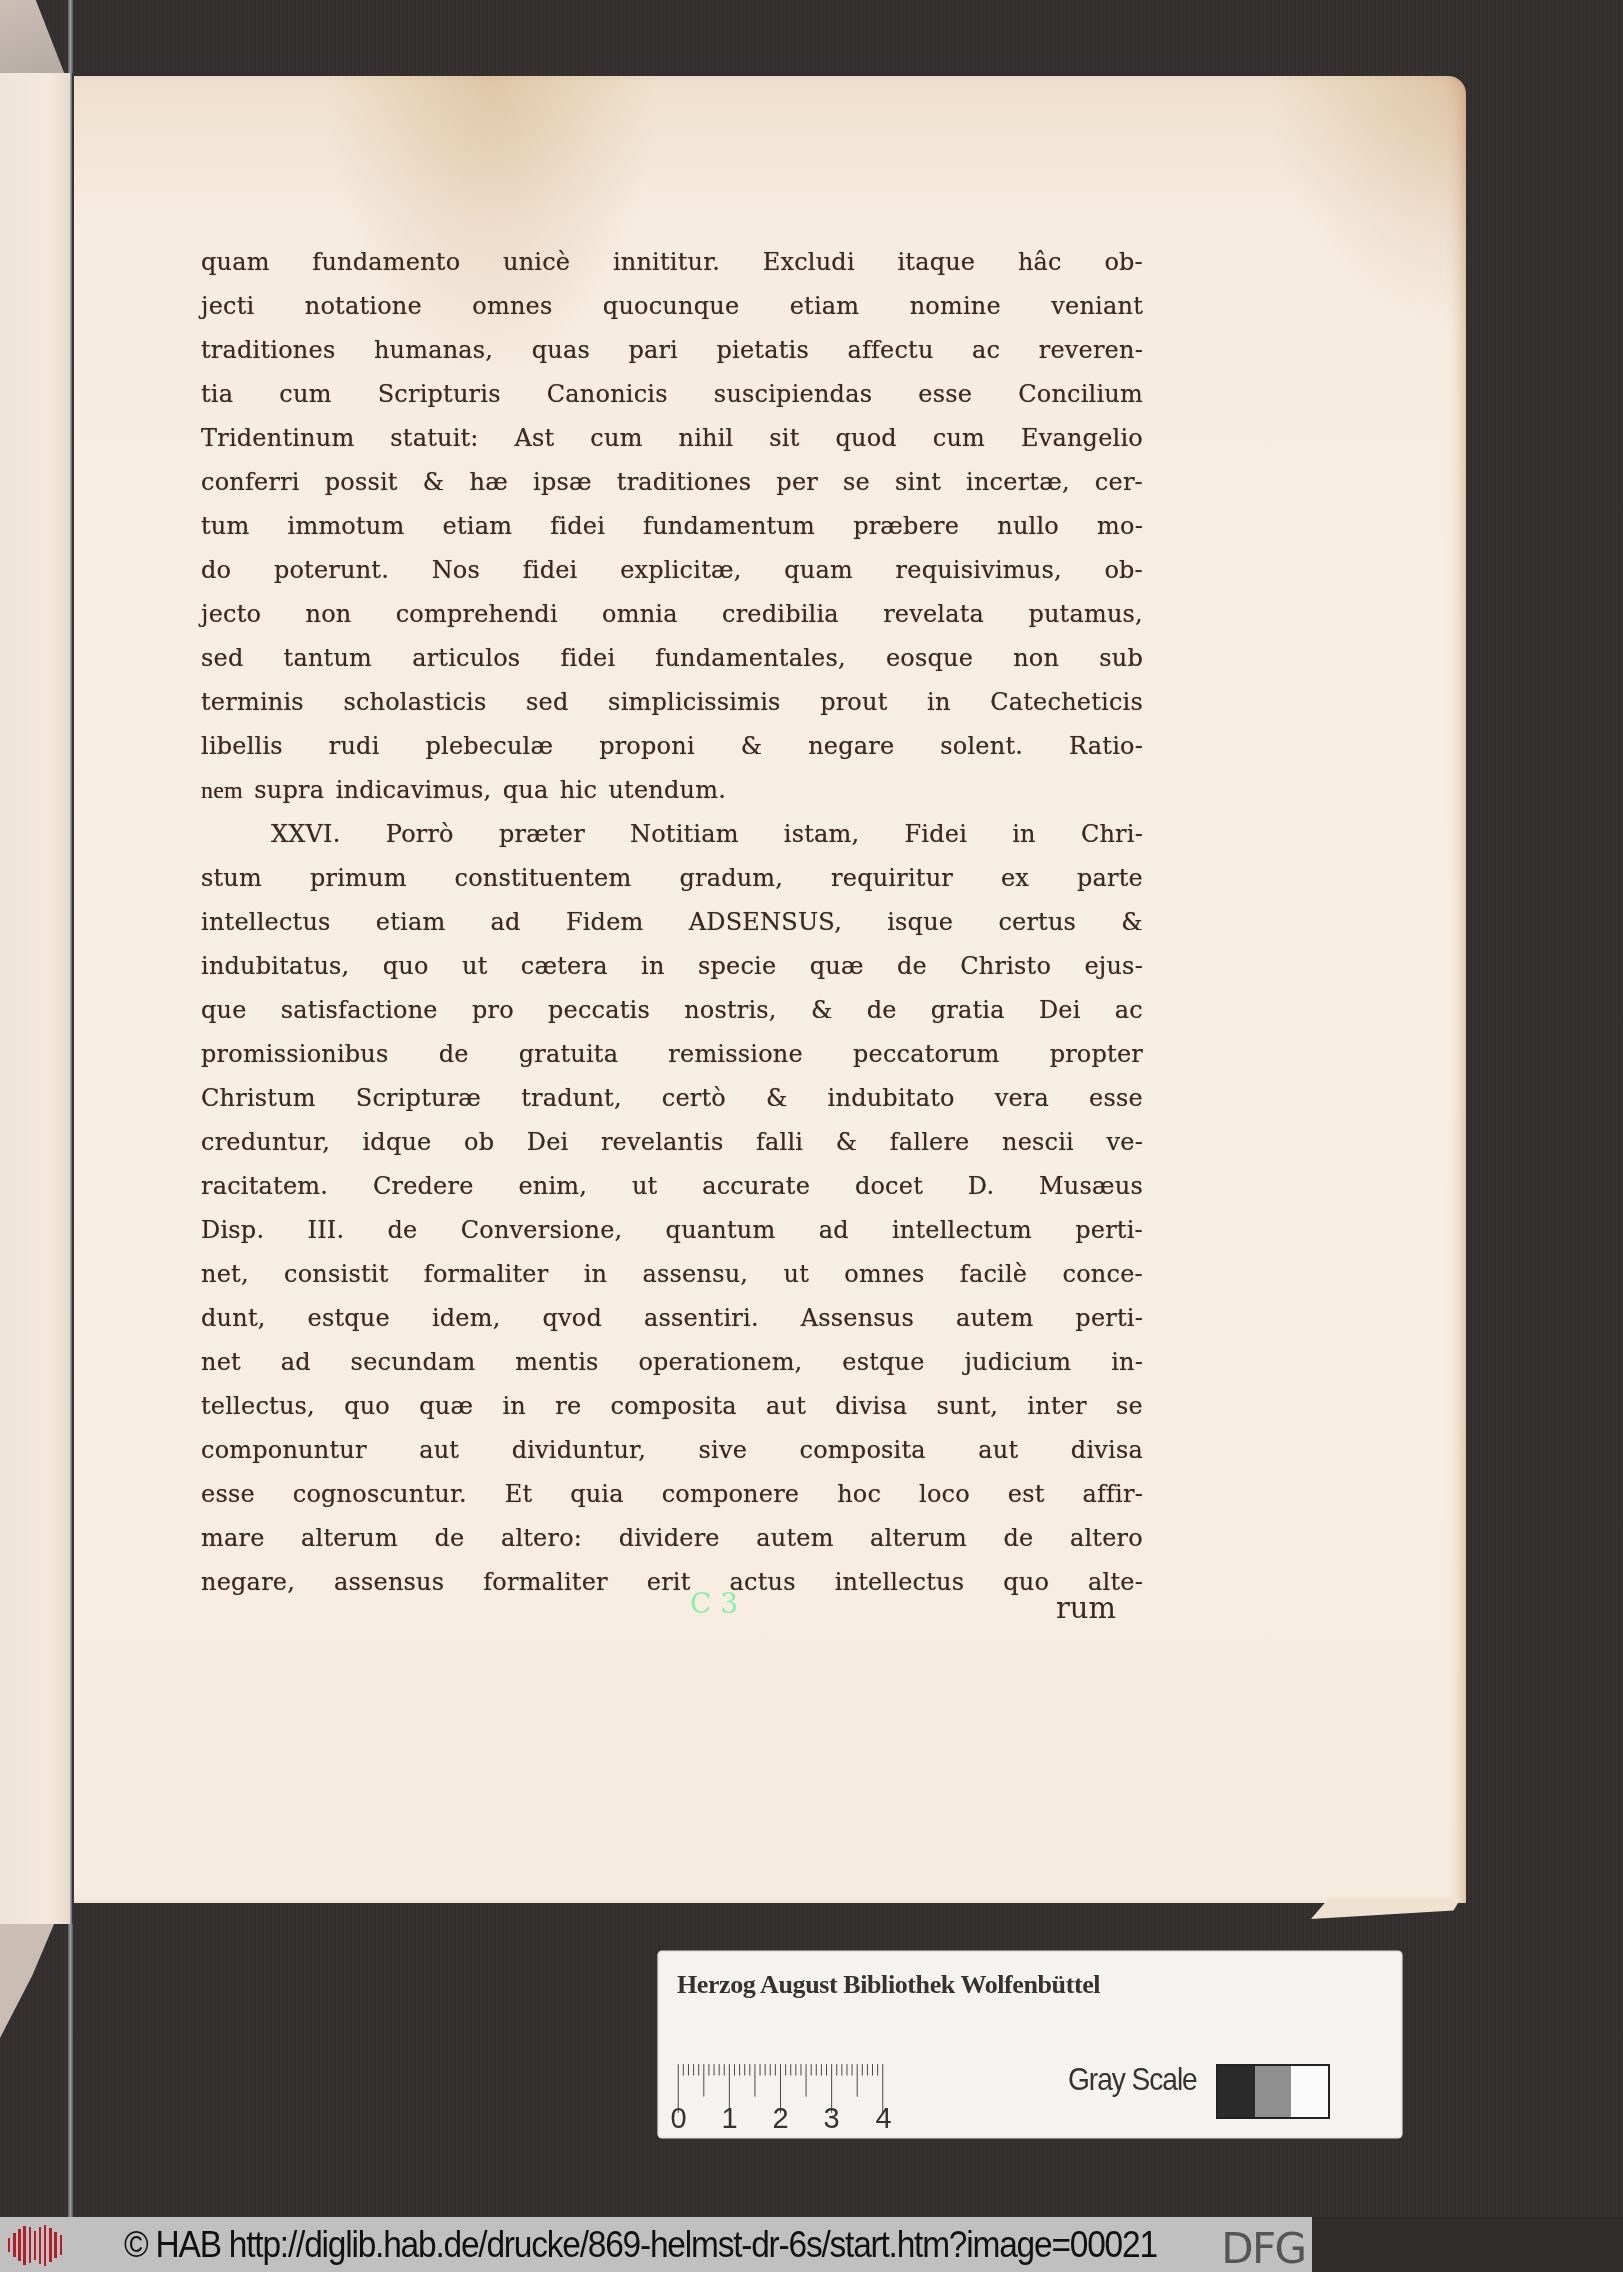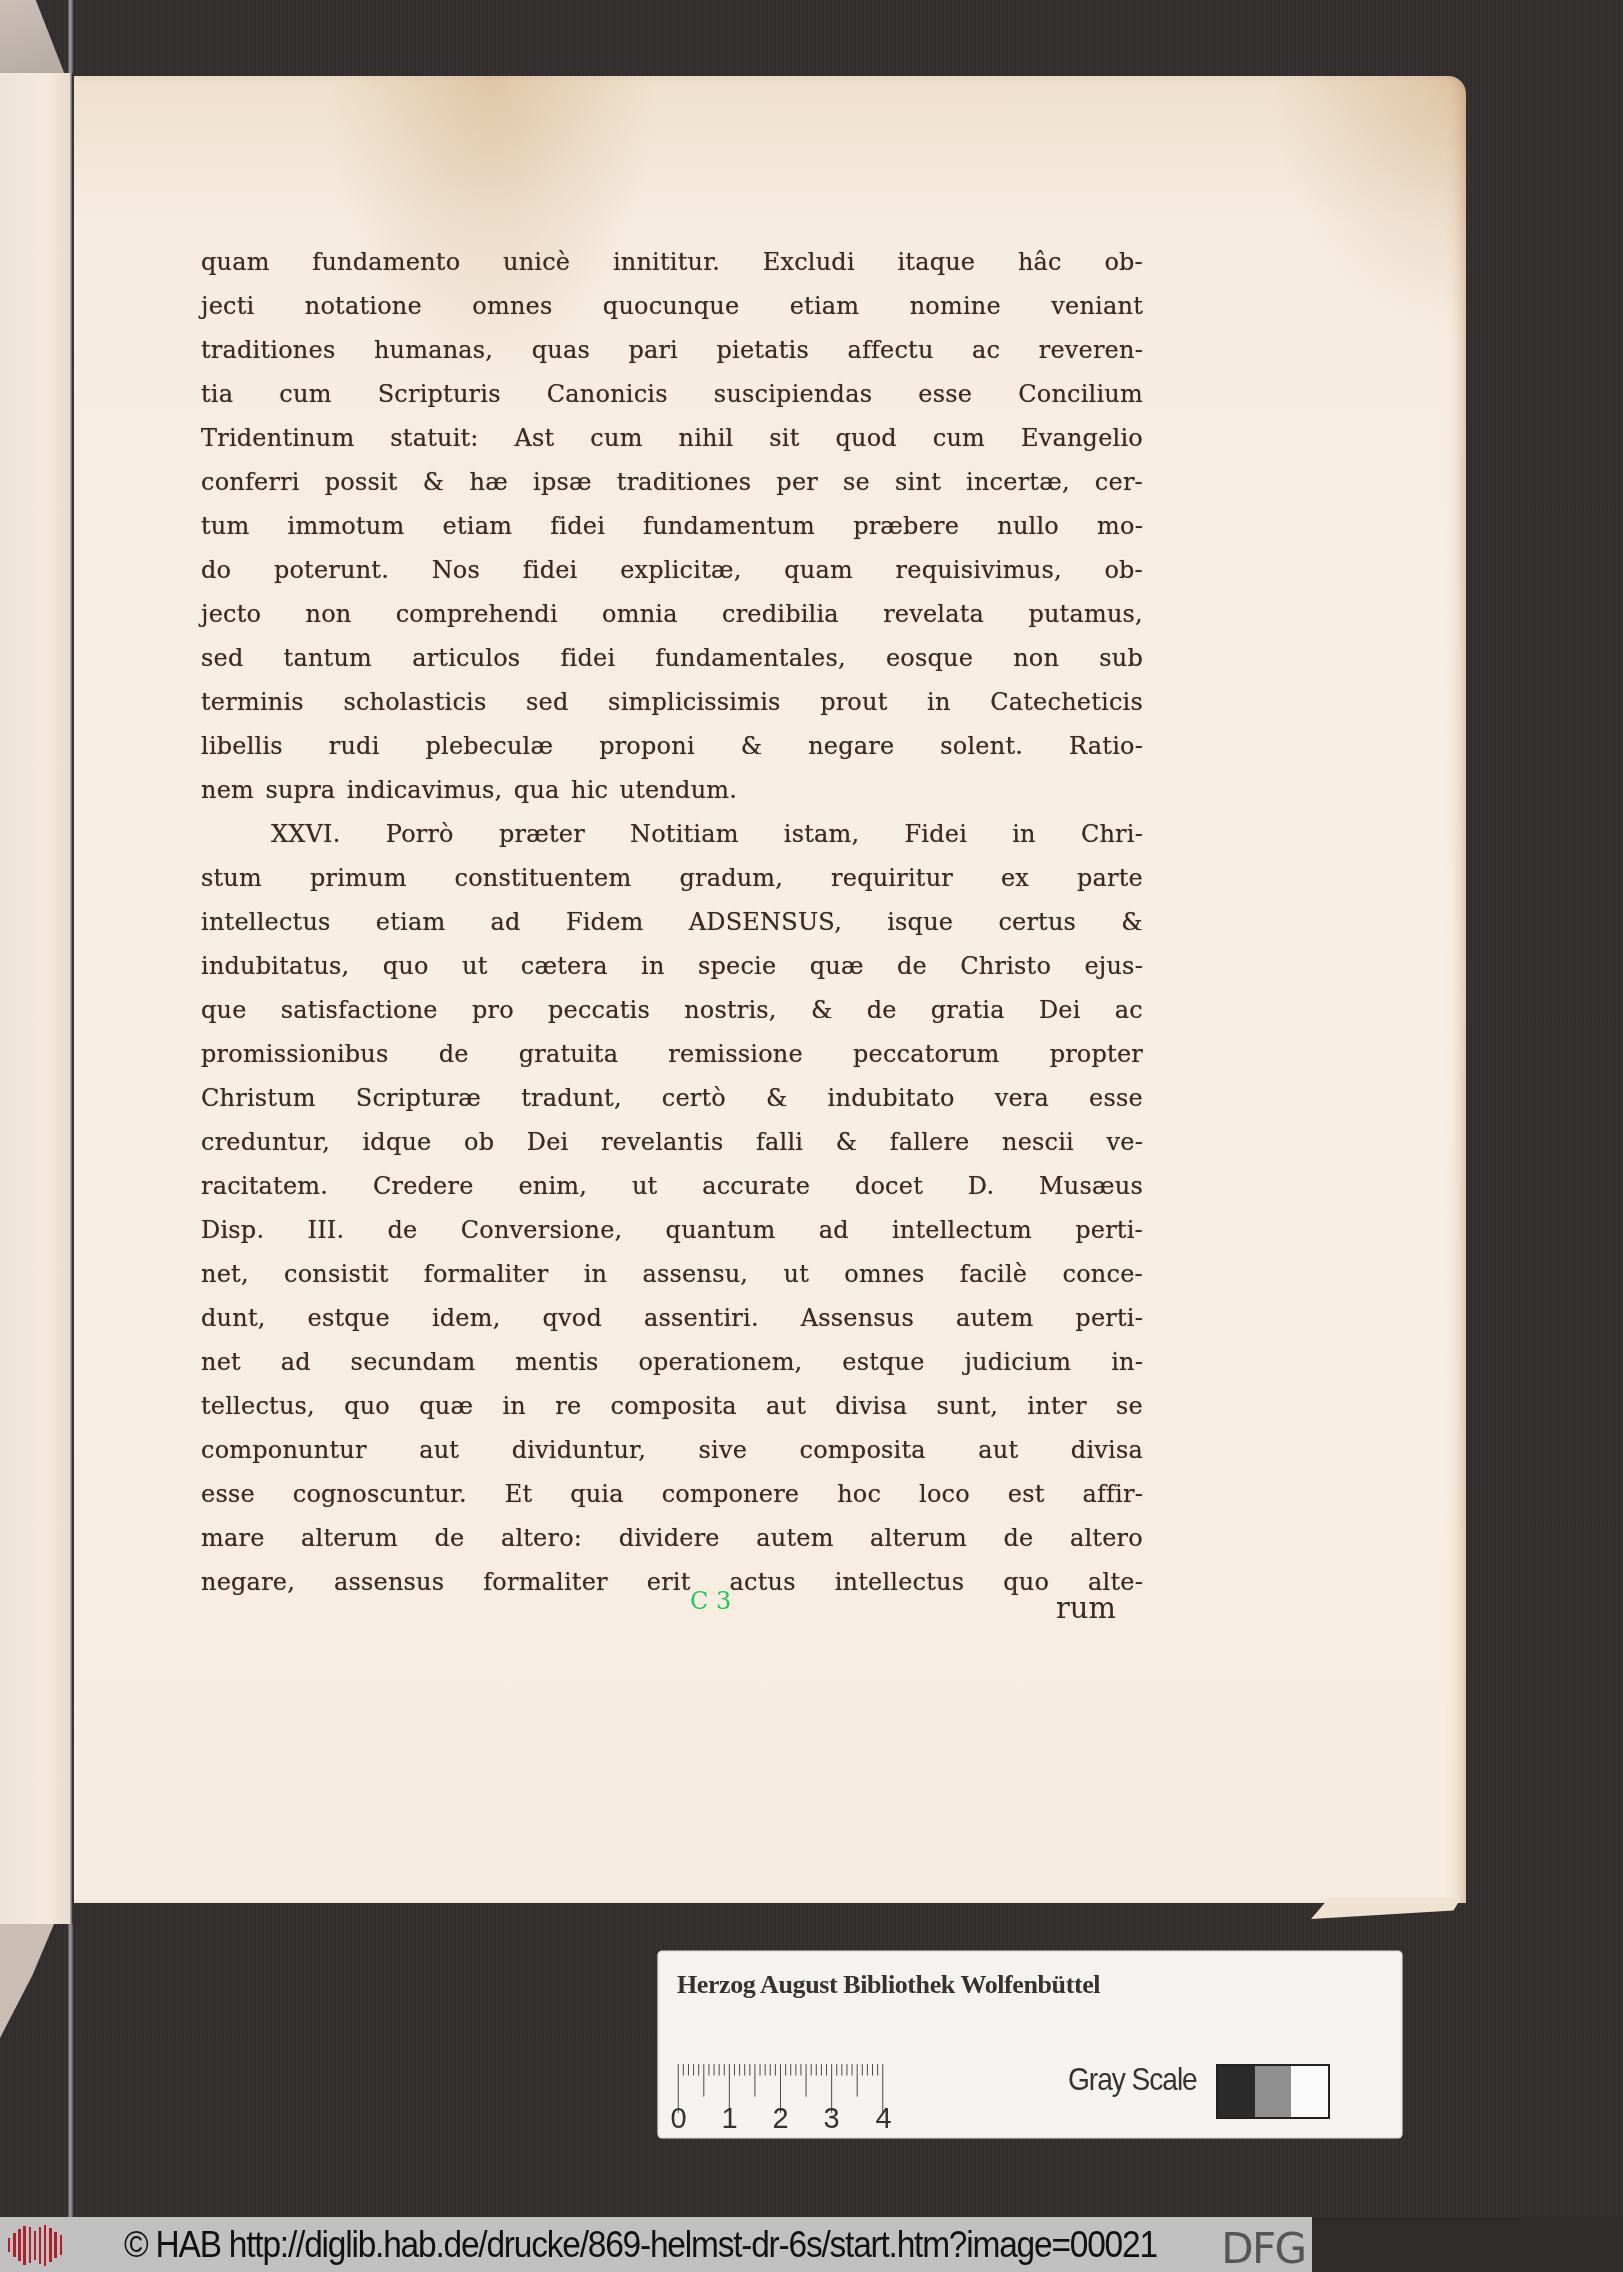--- a/index.html
+++ b/index.html
@@ -59,22 +59,22 @@
     }
     .line {
       height: 44px; line-height: 44px; white-space: nowrap;
       display: flex; justify-content: space-between;
       text-shadow: 0 0 0.8px rgba(60,40,25,0.6);
     }
     .line span.w { display: inline-block; }
     .line.indent { padding-left: 70px; }
     .line.last { justify-content: flex-start; }
     .signature {
-      position: absolute; left: 690px; top: 1587px; font-size: 24px;
-      color: #22c55e; font-family: "DejaVu Serif", serif;
+      position: absolute; left: 690px; top: 1587px; font-size: 28px;
+      color: #86efac; font-family: "DejaVu Serif", serif;
     }
     .catchword {
       position: absolute; left: 1056px; top: 1591px; font-size: 29px;
       color: #3b2a1f; font-family: "DejaVu Serif", serif;
     }
     .scale-card {
       position: absolute; left: 659px; top: 1952px; width: 742px; height: 185px;
       background: #f4f3f1; border-radius: 3.2px;
       box-shadow: 0 0 0 1.6px #e7e3df;
     }
@@ -250,21 +250,21 @@
       <span class="w">libellis</span>
       <span class="w">rudi</span>
       <span class="w">plebeculæ</span>
       <span class="w">proponi</span>
       <span class="w">&amp;</span>
       <span class="w">negare</span>
       <span class="w">solent.</span>
       <span class="w">Ratio-</span>
     </div>
     <div class="line last">
-      <span class="w" style="margin-right: 11.4px;">nem</span>
+      <span class="w" style="margin-right: 11.4px; font-family: Liberation Serif, serif;">nem</span>
       <span class="w" style="margin-right: 11.4px;">supra</span>
       <span class="w" style="margin-right: 11.4px;">indicavimus,</span>
       <span class="w" style="margin-right: 11.4px;">qua</span>
       <span class="w" style="margin-right: 11.4px;">hic</span>
       <span class="w">utendum.</span>
     </div>
     <div class="line indent">
       <span class="w">XXVI.</span>
       <span class="w">Porrò</span>
       <span class="w">præter</span>

